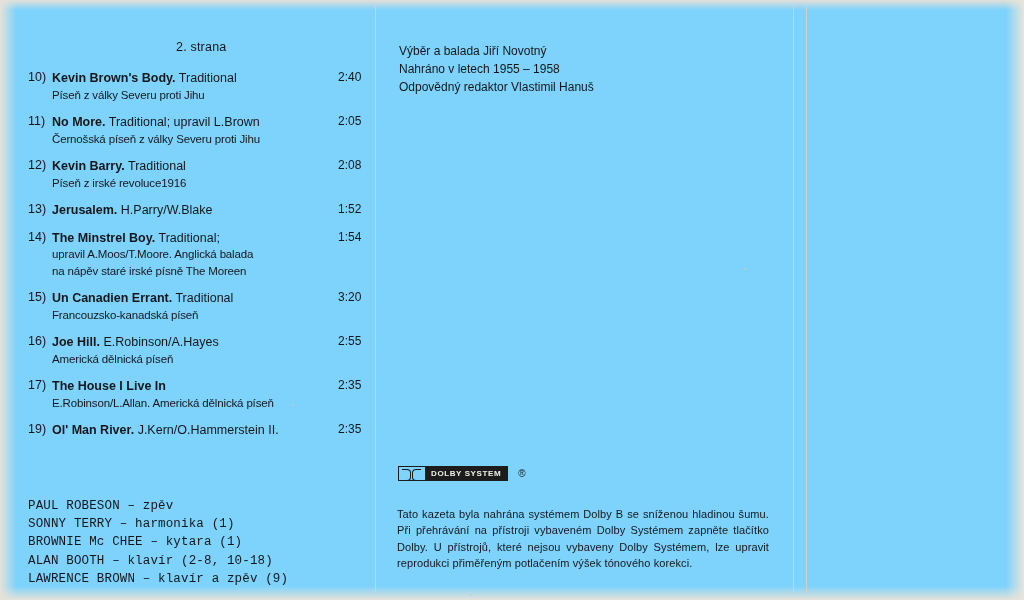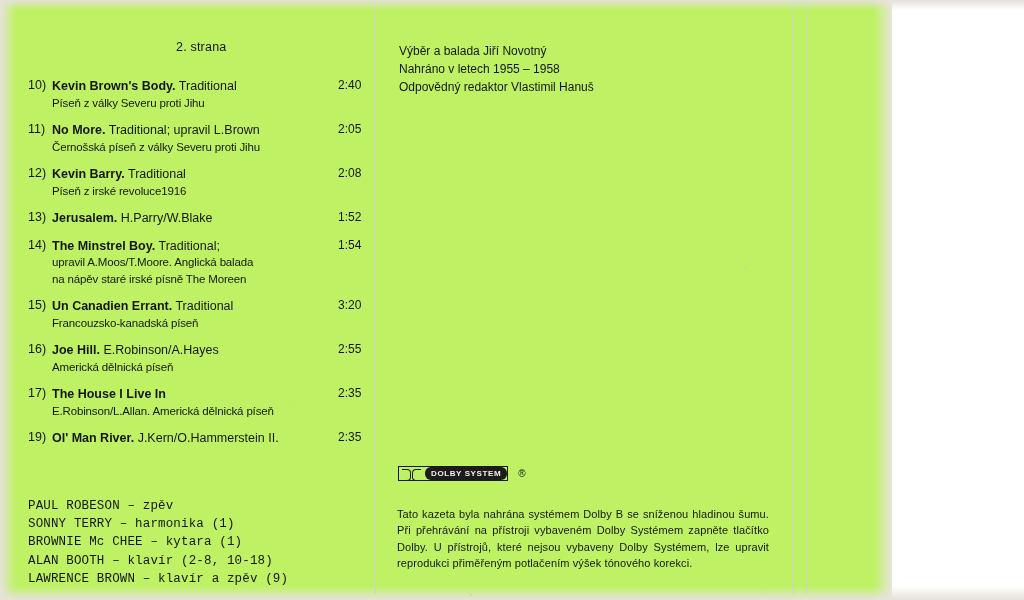--- a/index.html
+++ b/index.html
@@ -12,23 +12,23 @@
     height: 600px;
     overflow: hidden;
     font-family: "Liberation Sans", sans-serif;
     color: #16161a;
   }
 
   
   .sheet {
     position: absolute;
     left: 0; top: 0;
-    width: 892px;
+    width: 1024px;
     height: 600px;
-    background: #bef264;
+    background: #7dd3fc;
   }
   
   .paper-shade-top {
     position: absolute; left: 0; top: 0; width: 1024px; height: 10px;
     background: linear-gradient(to bottom, #e4e0d7, rgba(242,239,233,0));
     pointer-events: none;
   }
   .paper-shade-bottom {
     position: absolute; left: 0; bottom: 0; width: 1024px; height: 14px;
     background: linear-gradient(to top, #e6e2d9, rgba(242,239,233,0));
@@ -73,21 +73,20 @@
   }
   .tracks {
     position: absolute;
     left: 28px;
     top: 70px;
     width: 340px;
   }
   .track {
     position: relative;
     margin-bottom: 11px;
-    margin-top: 8px;
   }
   .track-num {
     position: absolute;
     left: 0;
     top: 0;
     width: 24px;
     font-size: 12.5px;
     text-align: left;
   }
   .track-body {
@@ -172,21 +171,20 @@
   .dolby-text {
     background: #1c1c1c;
     color: #f2efe9;
     font-size: 8px;
     font-weight: bold;
     letter-spacing: .6px;
     padding: 0 6px;
     height: 100%;
     display: inline-flex;
     align-items: center;
-    border-radius: 6px;
   }
   .dolby-reg {
     margin-left: 10px;
     font-size: 10px;
     vertical-align: top;
   }
   .dolby-note {
     position: absolute;
     left: 396px - 376px;
     top: 506px;

